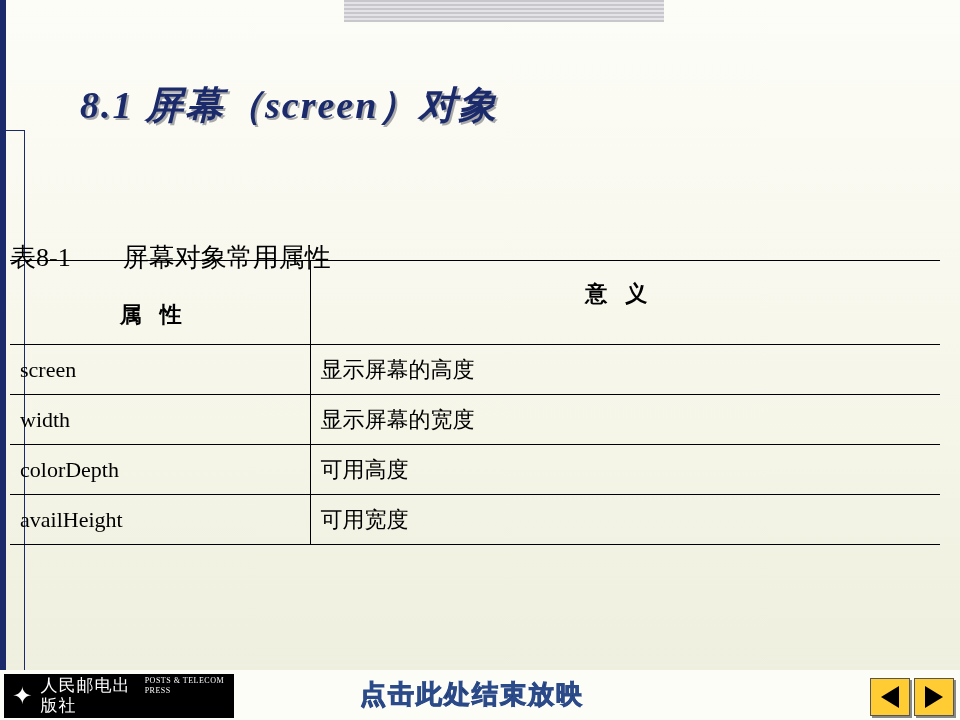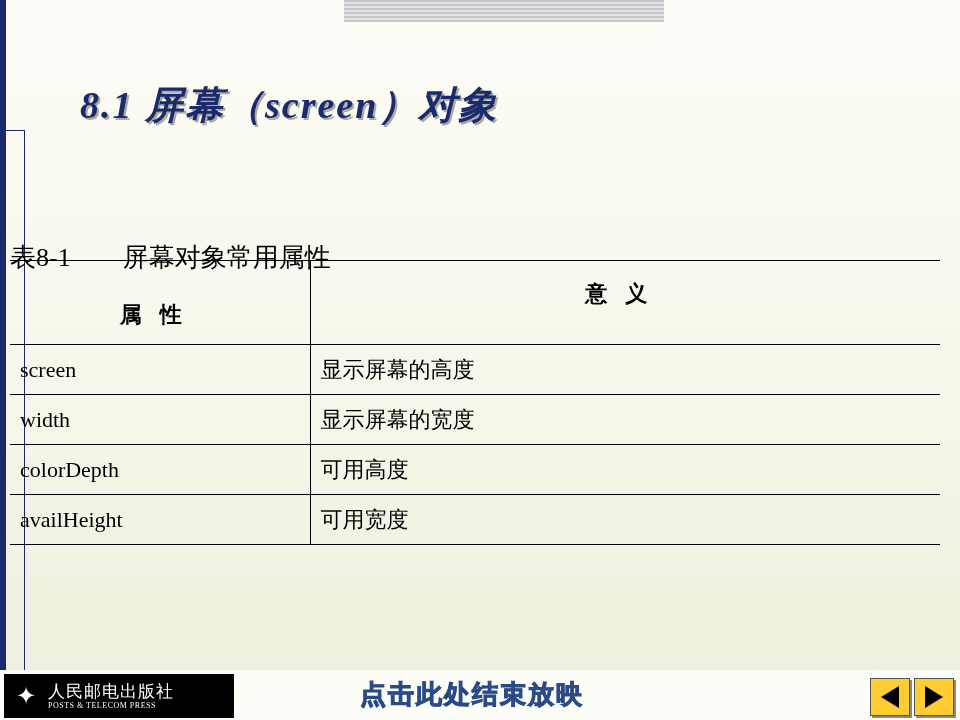--- a/index.html
+++ b/index.html
@@ -57,21 +57,21 @@
   }
   .publisher {
     position:absolute; left:4px; bottom:2px; width:230px; height:44px;
     background:#000; color:#fff; display:flex; align-items:center;
     font-size:12px;
   }
   .publisher .logo {
     width:44px; height:44px; display:flex; align-items:center; justify-content:center;
     font-size:24px;
   }
-  .publisher .txt { display:flex; flex-direction:column; line-height:1.15; }
+  .publisher .txt { display:flex; flex-direction:row; line-height:1.15; }
   .publisher .cn { font-size:17px; font-family:"KaiTi","SimSun",serif; letter-spacing:1px;}
   .publisher .en { font-size:8px; letter-spacing:0.5px; }
 
   .end-hint {
     position:absolute; bottom:8px; left:360px;
     font-size:26px; font-weight:bold;
     color:#000000;
     -webkit-text-stroke: 1px #2a4a8a;
     letter-spacing:2px;
   }

